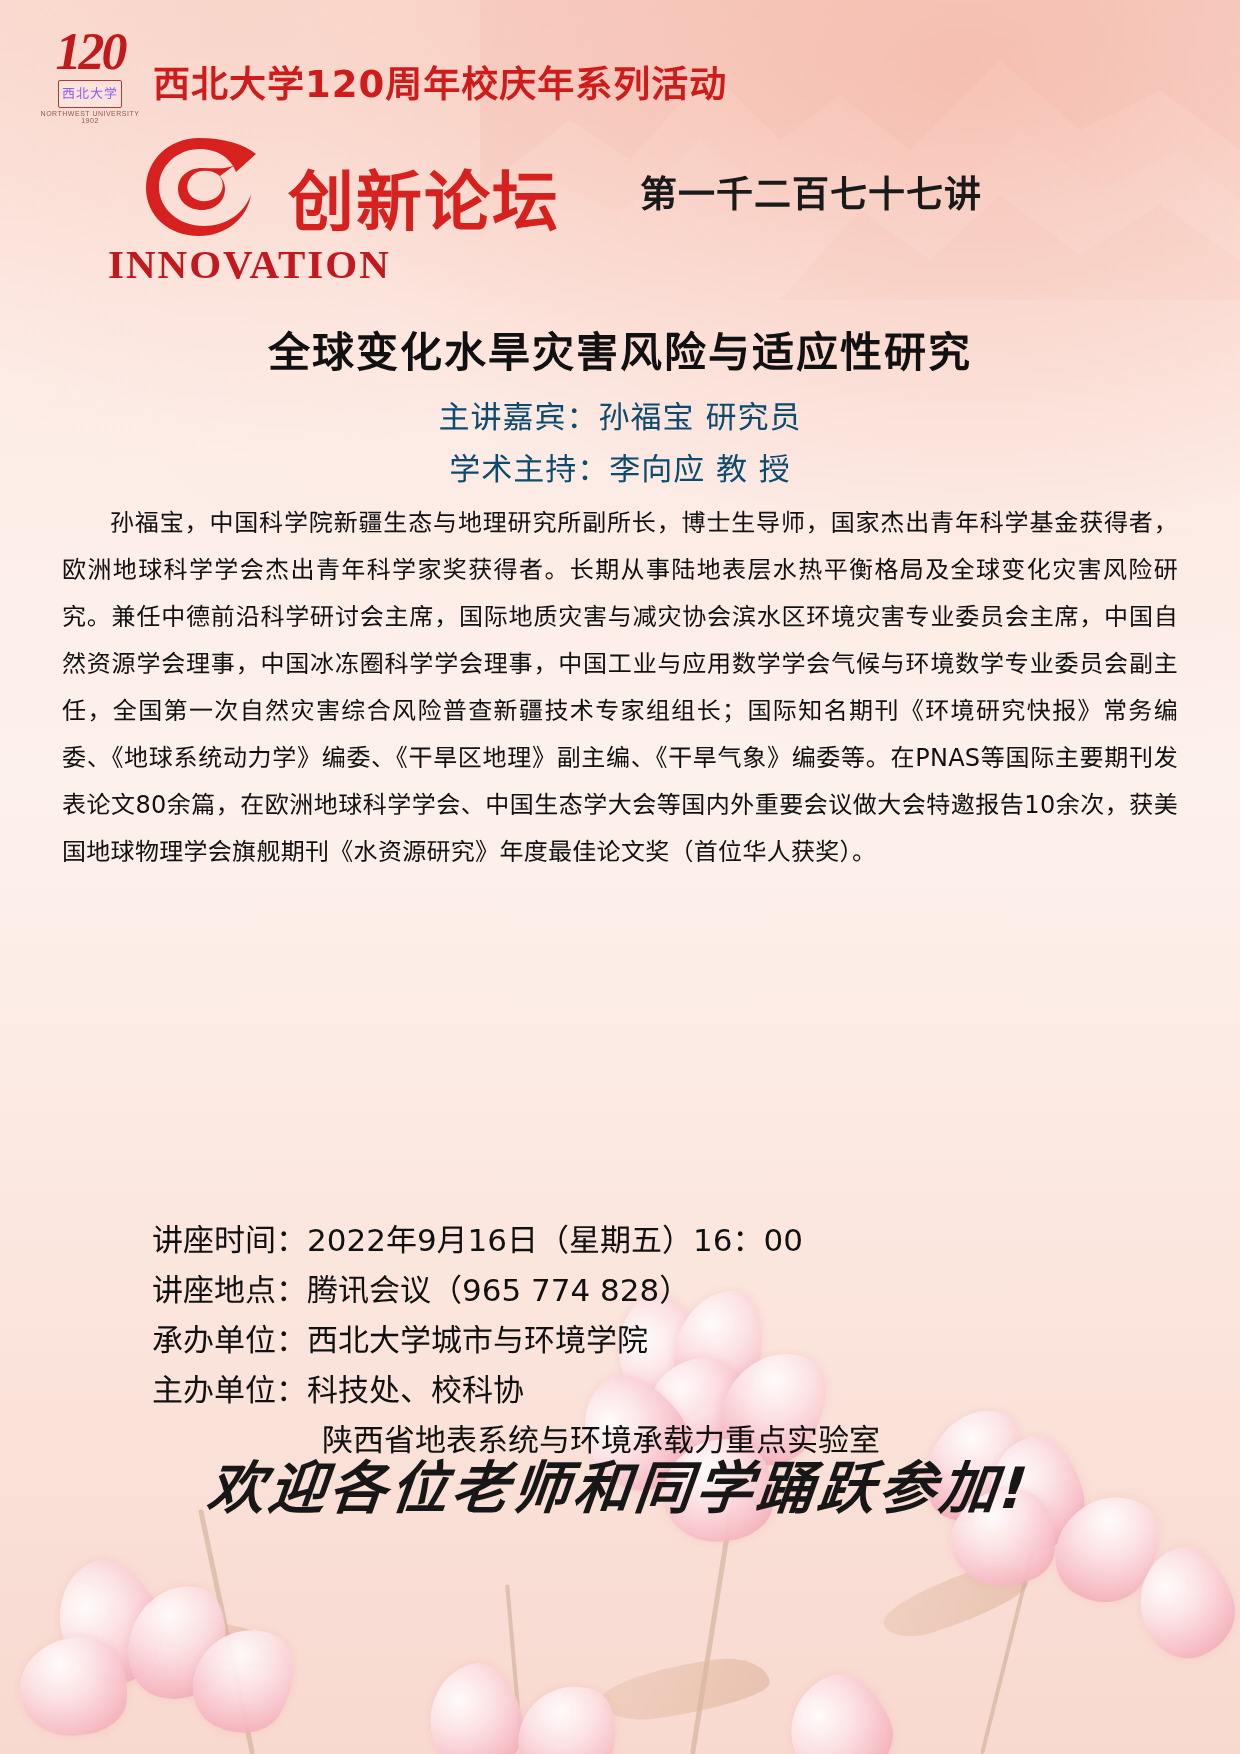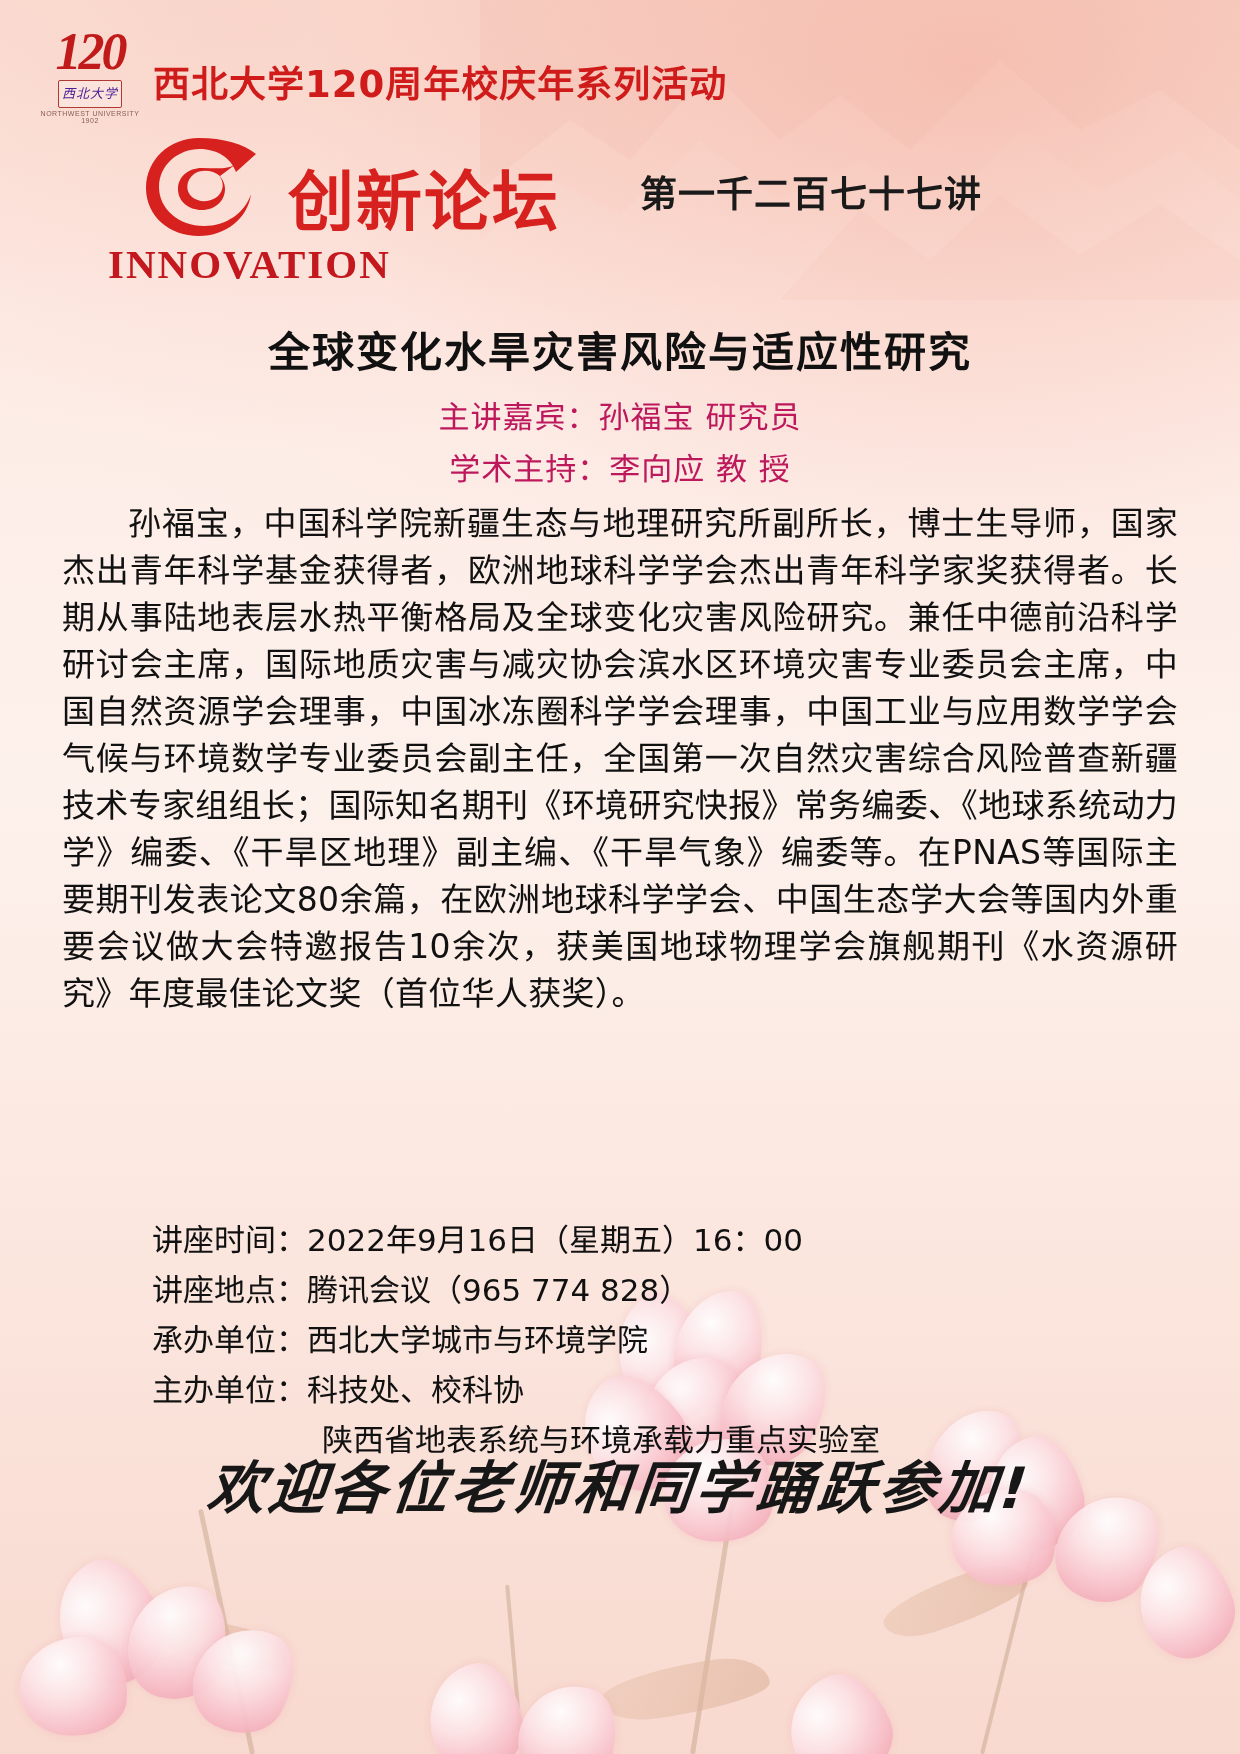--- a/index.html
+++ b/index.html
@@ -86,28 +86,27 @@
     font-weight: bold;
     color: #c01a1a;
     letter-spacing: -3px;
     line-height: 52px;
     text-align: center;
   }
   .logo120 .seal {
     margin: 2px auto 0;
     width: 62px; height: 26px;
     border: 1px solid #b03a32;
-    color: #4c1d95;
+    color: #8b5cf6;
     font-size: 13px;
     line-height: 26px;
     text-align: center;
     letter-spacing: 1px;
     border-radius: 2px;
     background: rgba(255,255,255,0.25);
-    font-style: italic;
   }
   .logo120 .en {
     text-align: center;
     font-family: "Liberation Sans", sans-serif;
     font-size: 7px;
     color: #8a5a55;
     letter-spacing: 0.5px;
     margin-top: 2px;
   }
   .header-title {
@@ -169,34 +168,34 @@
     font-size: 42px;
     color: #111;
     letter-spacing: 2px;
   }
   .speaker-line, .host-line {
     position: absolute;
     left: 0; width: 1240px;
     text-align: center;
     font-family: "DejaVu Sans", sans-serif;
     font-size: 31px;
-    color: #be185d;
+    color: #0c4a6e;
     letter-spacing: 1px;
   }
   .speaker-line { top: 392px; }
   .host-line { top: 444px; }
 
   
   .bio {
     position: absolute;
     top: 500px;
     left: 62px;
     width: 1116px;
     font-family: "DejaVu Sans", sans-serif;
-    font-size: 33px;
+    font-size: 24px;
     line-height: 47px;
     color: #111;
     text-align: justify;
     text-indent: 2em;
     letter-spacing: 0.3px;
   }
 
   
   .info {
     position: absolute;

